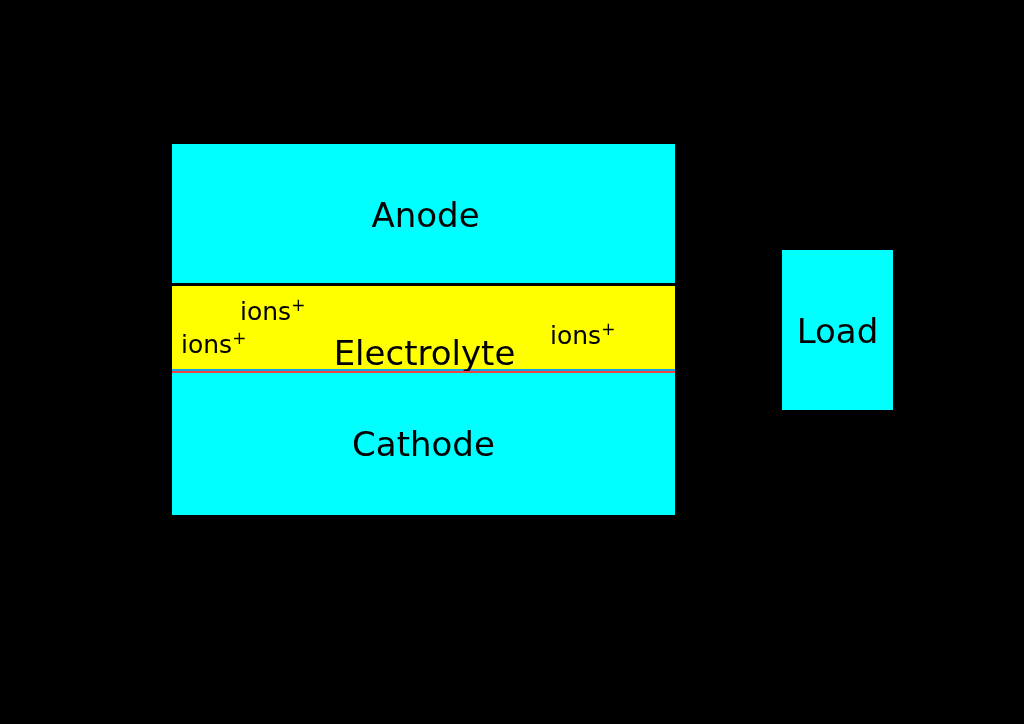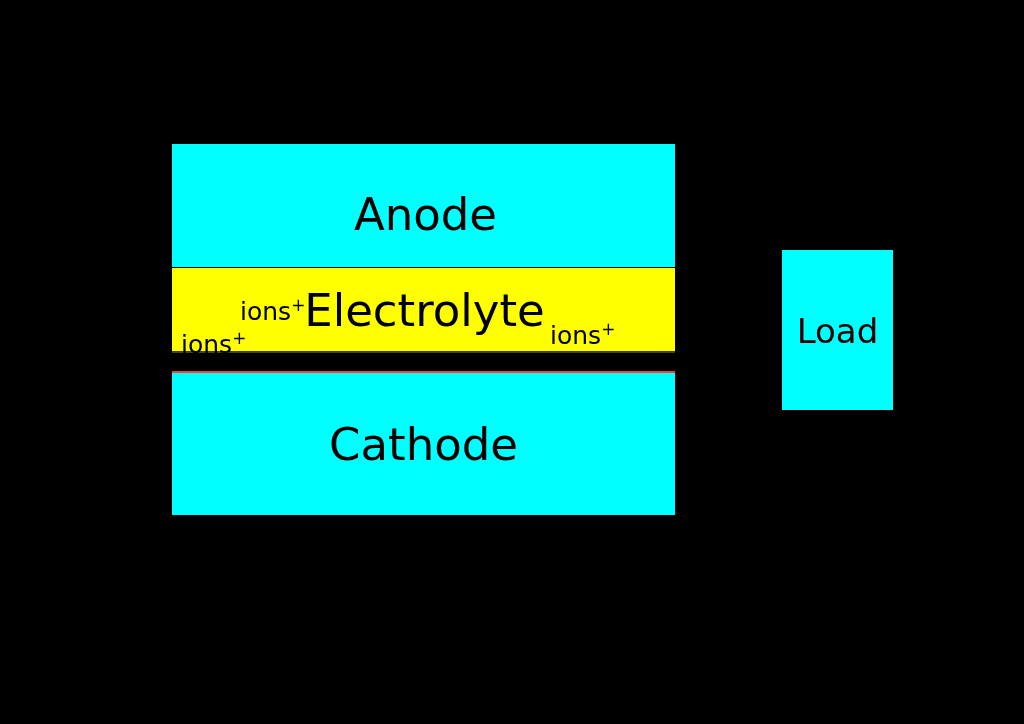--- a/index.html
+++ b/index.html
@@ -39,37 +39,38 @@
   }
 
   #anode-layer {
     top: 0px;
     height: 141px;
     background: #00FFFF;
     border-bottom: 2px solid #000000;
   }
 
   #electrolyte-layer {
-    top: 123px;
+    top: 141px;
     height: 86px;
     background: #FFFF00;
     border-top: 1px solid #000000;
-    border-bottom: 2px solid #404040;
+    border-bottom: 2px solid #0ea5e9;
+    align-items: flex-end;
   }
 
   #cathode-layer {
     top: 227px;
     height: 144px;
     background: #00FFFF;
     border-top: 2px solid #ef4444;
   }
 
   .layer-label {
     color: #000000;
-    font-size: 45px;
+    font-size: 34px;
     line-height: 1;
     letter-spacing: 0px;
     white-space: nowrap;
     user-select: none;
   }
 
   
   #anode-label      { position: relative; left: 2px;  top: 1px; }
   #electrolyte-label{ position: relative; left: 1px;  top: 1px; }
   #cathode-label    { position: relative; left: 0px;  top: 0px; }

